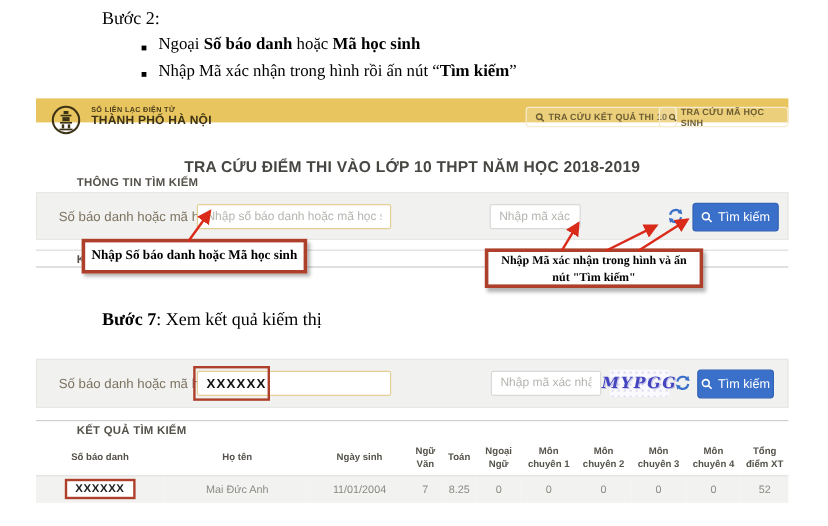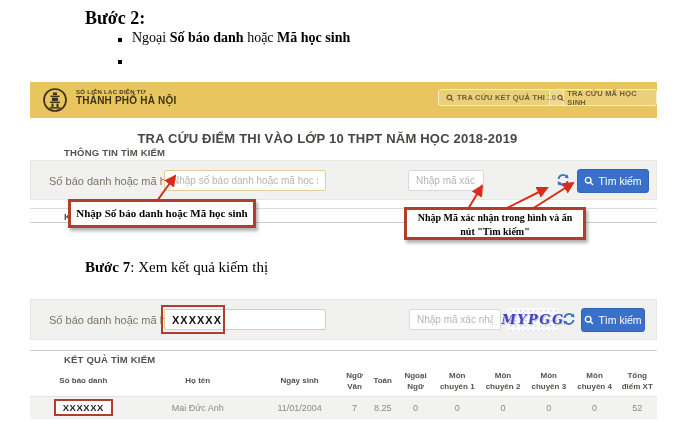--- a/index.html
+++ b/index.html
@@ -4,27 +4,27 @@
 <style>
   html,body{margin:0;padding:0;background:#fff;}
   .page{position:relative;width:690px;height:438px;background:#fff;overflow:hidden;
         font-family:"Liberation Sans","DejaVu Sans",sans-serif;}
   .abs{position:absolute;}
   
   .doc{position:absolute;font-family:"Liberation Serif","DejaVu Serif",serif;color:#000;}
   .doc b{font-weight:bold;}
   .bsq{position:absolute;width:4px;height:4px;background:#000;}
   
-  .sheader{position:absolute;left:30px;top:82px;width:627px;height:36px;background:#e8c55e;}
+  .sheader{position:absolute;left:30px;top:82px;width:627px;height:20px;background:#e8c55e;}
   .brand1{font-size:6px;letter-spacing:.3px;color:#4a3c1a;font-weight:bold;}
   .brand2{font-size:10px;font-weight:bold;color:#3c3216;letter-spacing:.2px;}
   .nav-btn{position:absolute;top:7px;height:17px;display:flex;align-items:center;gap:3px;
            padding:0 7px;border:1px solid #f6ecd0;border-radius:3px;background:rgba(255,255,255,.18);
            color:#6d5d33;font-size:7.5px;font-weight:bold;letter-spacing:.2px;cursor:pointer;box-sizing:border-box;}
-  .stitle{position:absolute;left:14px;top:131px;width:627px;text-align:center;
+  .stitle{position:absolute;left:30px;top:131px;width:627px;text-align:center;
           font-size:13px;font-weight:bold;color:#464642;letter-spacing:.2px;}
   .seclabel{position:absolute;font-size:9.5px;font-weight:bold;color:#55524b;letter-spacing:.2px;margin-left:26px;}
   .hline{position:absolute;left:30px;width:627px;border-top:1px solid #ddd;height:0;}
   
   .fbar{position:absolute;left:30px;width:627px;height:40px;background:#f1f1ef;border:1px solid #e7e7e4;box-sizing:border-box;}
   .flabel{position:absolute;left:18px;top:14px;font-size:11px;color:#7c7260;}
   .req{color:#d9534f;}
   .txt{position:absolute;height:21px;border:1px solid #e3cf96;border-radius:2px;background:#fff;
        font:10px "Liberation Sans",sans-serif;color:#444;padding:0 7px;box-sizing:border-box;}
   .txt.gray{border-color:#d9d9d9;}
@@ -51,28 +51,31 @@
              text-align:center;vertical-align:middle;height:20px;border-bottom:1px solid #e2e2e2;}
   .rtable td{font-size:9px;color:#8a8a85;text-align:center;background:#f2f2f0;height:20px;}
   .cellbox{display:inline-block;border:2px solid #ad3f2b;background:#fff;padding:1px 7px;
            font-weight:bold;font-size:9.5px;color:#222;letter-spacing:.5px;}
 </style>
 </head>
 <body>
 
 <div class="page">
 
-  <div class="doc" style="left:85px;top:8px;font-size:18px;font-weight:bold;">Bước 2:</div>
+  <div class="doc" style="left:85px;top:8px;font-size:15px;font-weight:normal;">Bước 2:</div>
 
   <span class="bsq" style="left:118px;top:38px;"></span>
   <div class="doc" style="left:132px;top:30px;font-size:14px;">
     <span>Ngoại </span><b>Số báo danh</b><span> hoặc </span><b>Mã học sinh</b>
   </div>
 
   <span class="bsq" style="left:118px;top:60px;"></span>
+  <div class="doc" style="left:132px;top:52px;font-size:14px;">
+    <span>Nhập Mã xác nhận trong hình rồi ấn nút “</span><b>Tìm kiếm</b><span>”</span>
+  </div>
 
   <div class="sheader">
     <svg class="abs" style="left:12px;top:5px;" width="26" height="26" viewBox="0 0 26 26">
       <circle cx="13" cy="13" r="11" fill="none" stroke="#3c3216" stroke-width="1.7"></circle>
       <g fill="#3c3216">
         <rect x="11" y="5.5" width="4" height="2.5"></rect>
         <rect x="8.5" y="8.6" width="9" height="1.4"></rect>
         <rect x="10" y="10.6" width="6" height="3.4"></rect>
         <rect x="8" y="14.6" width="10" height="1.4"></rect>
         <rect x="9.5" y="16.6" width="2" height="3.4"></rect>

